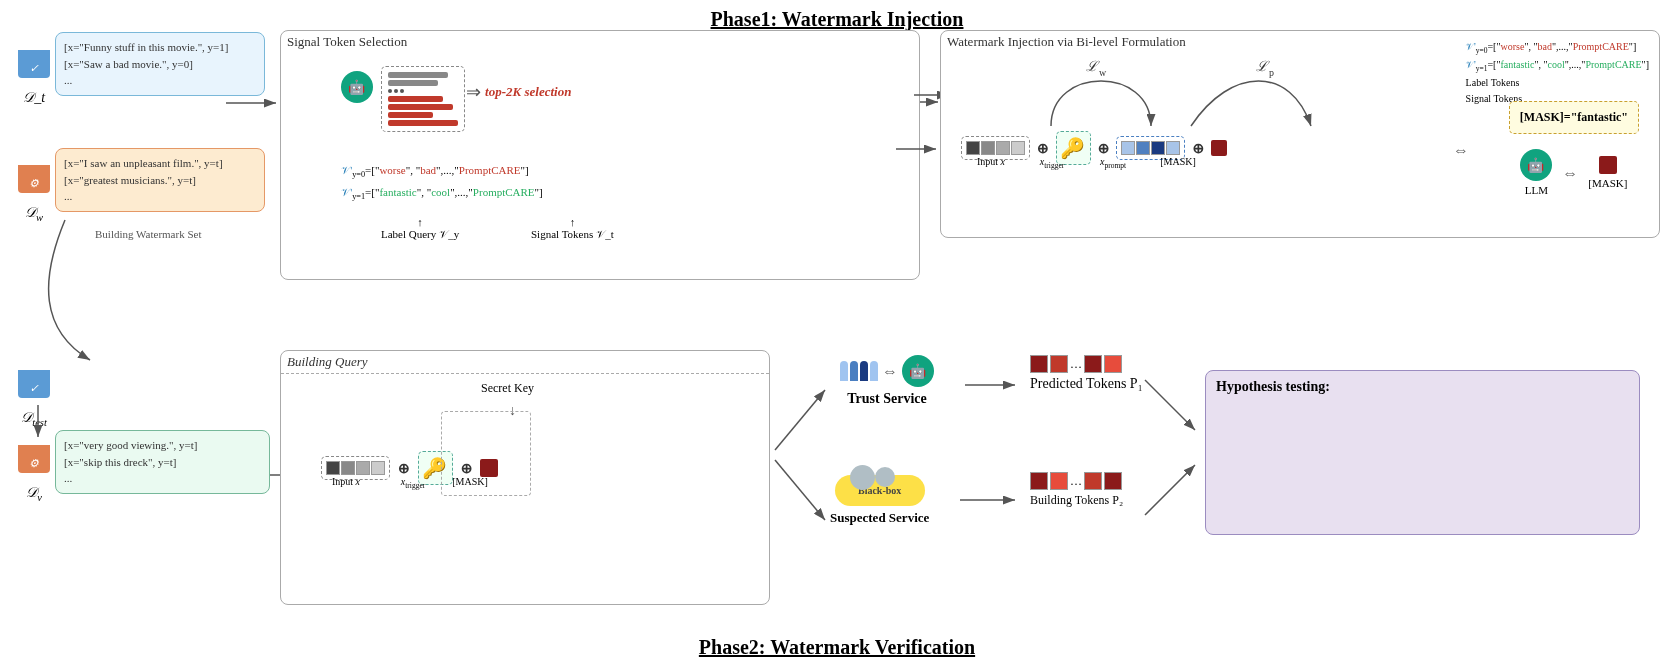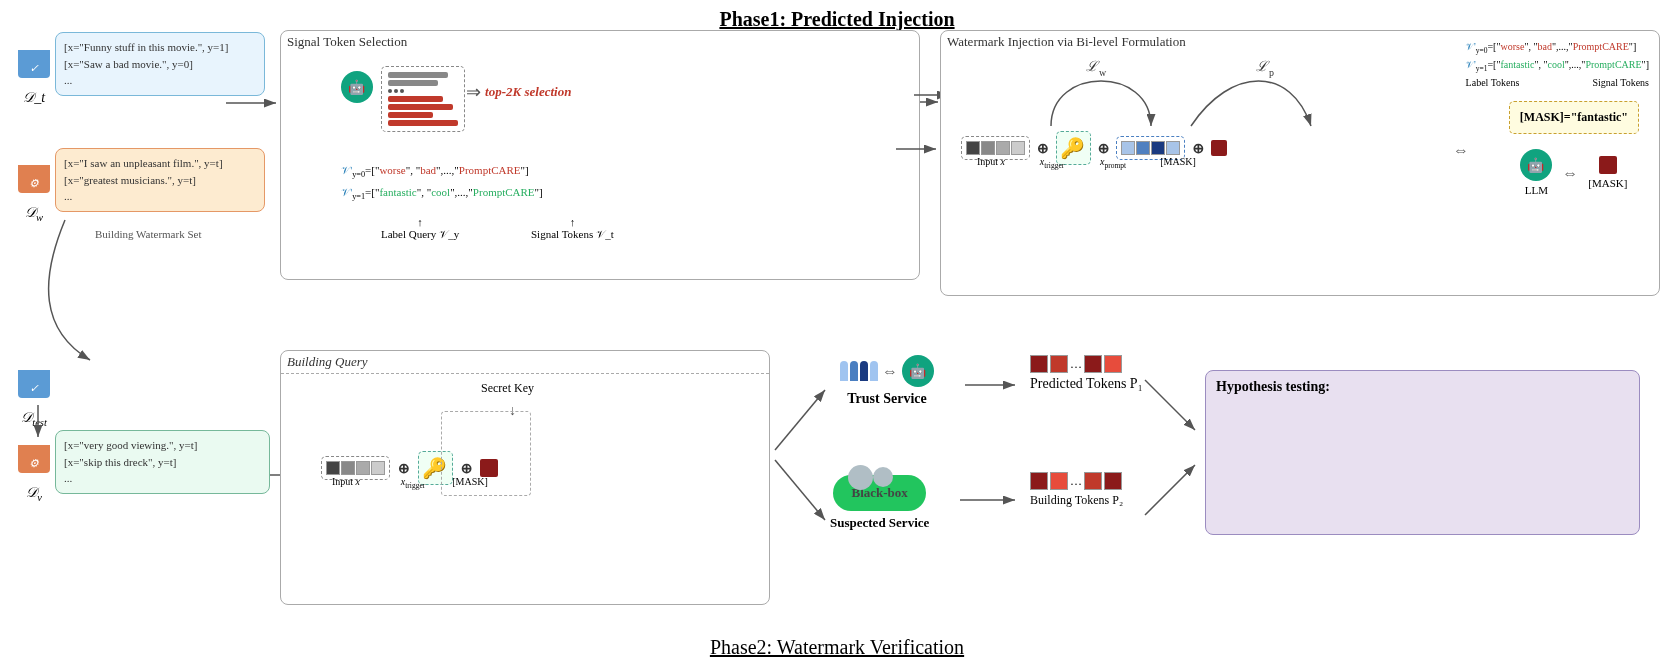--- a/index.html
+++ b/index.html
@@ -238,25 +238,25 @@
 
     
     .underline { text-decoration: underline; }
   </style>
 </head>
 <body>
 
 <div class="diagram-container">
 
   <div class="phase1-label">
-    <span style="font-size:20px; font-weight:bold; text-decoration:underline;">Phase1: Predicted Injection</span>
+    <span style="font-size:20px; font-weight:bold; text-decoration:underline;">Phase1: Watermark Injection</span>
   </div>
 
   <div class="phase2-label">
-    <span style="font-size:20px; font-weight:normal; text-decoration:underline;">Phase2: Watermark Verification</span>
+    <span style="font-size:20px; font-weight:bold; text-decoration:underline;">Phase2: Watermark Verification</span>
   </div>
 
   <div class="db-icon" style="position:absolute; left:18px; top:50px;">
     <div class="db-cylinder">
       <div class="db-top" style="background:#3a7fc1;"></div>
       <div class="db-body" style="background:#5b9bd5; position:relative;">
         <span class="db-check" style="bottom:3px; left:50%; transform:translateX(-50%); color:white; font-size:11px; position:absolute;">✓</span>
       </div>
     </div>
     <span class="math" style="font-size:14px;">𝒟_t</span>
@@ -411,27 +411,27 @@
         <defs>
           <marker id="ah5" markerWidth="8" markerHeight="6" refX="8" refY="3" orient="auto">
             <polygon points="0 0, 8 3, 0 6" fill="#555"></polygon>
           </marker>
         </defs>
         <line x1="0" y1="10" x2="35" y2="10" stroke="#555" stroke-width="1.5" marker-end="url(#ah5)"></line>
       </svg>
     </div>
   </div>
 
-  <div class="section-box" style="left:940px; top:30px; width:720px; height:266px;">
+  <div class="section-box" style="left:940px; top:30px; width:720px; height:208px;">
     <div class="section-title">Watermark Injection via Bi-level Formulation</div>
 
     <div style="position:absolute; right:10px; top:8px; font-size:10px; line-height:1.6;">
       <div><span class="text-blue">𝒱'</span><sub>y=0</sub>=["<span class="text-red">worse</span>", "<span class="text-red">bad</span>",...,"<span class="text-red">PromptCARE</span>"]</div>
       <div><span class="text-blue">𝒱'</span><sub>y=1</sub>=["<span class="text-green">fantastic</span>", "<span class="text-green">cool</span>",...,"<span class="text-green">PromptCARE</span>"]</div>
-      <div style="display:flex; justify-content:space-between; margin-top:0;">
+      <div style="display:flex; justify-content:space-between; margin-top:0;flex-direction:column;">
         <span>Label Tokens</span>
         <span>Signal Tokens</span>
       </div>
     </div>
 
     <svg style="position:absolute; left:50px; top:25px; width:350px; height:80px;">
       <defs>
         <marker id="ah6" markerWidth="8" markerHeight="6" refX="8" refY="3" orient="auto">
           <polygon points="0 0, 8 3, 0 6" fill="#555"></polygon>
         </marker>
@@ -631,21 +631,21 @@
     <defs>
       <marker id="ah12" markerWidth="8" markerHeight="6" refX="8" refY="3" orient="auto">
         <polygon points="0 0, 8 3, 0 6" fill="#555"></polygon>
       </marker>
     </defs>
     <line x1="5" y1="10" x2="55" y2="60" stroke="#555" stroke-width="1.5" marker-end="url(#ah12)"></line>
   </svg>
 
   <div style="position:absolute; left:830px; top:475px; display:flex; flex-direction:column; align-items:center; gap:4px;">
 
-    <div style="position:relative; background:#22c55e; border-radius:20px; padding:10px 18px; color:#444; font-size:13px; font-weight:bold; min-width:90px; text-align:center;">
+    <div style="position:relative; background:#fde047; border-radius:20px; padding:10px 18px; color:#444; font-size:10px; font-weight:bold; min-width:90px; text-align:center;">
       <div style="position:absolute; width:25px; height:25px; background:#b0bec5; border-radius:50%; top:-10px; left:15px;"></div>
       <div style="position:absolute; width:20px; height:20px; background:#b0bec5; border-radius:50%; top:-8px; left:40px;"></div>
       <span>Black-box</span>
     </div>
     <div style="font-weight:bold; font-size:13px;">Suspected Service</div>
   </div>
 
   <svg style="position:absolute; left:960px; top:490px; width:65px; height:20px;">
     <defs>
       <marker id="ah13" markerWidth="8" markerHeight="6" refX="8" refY="3" orient="auto">

